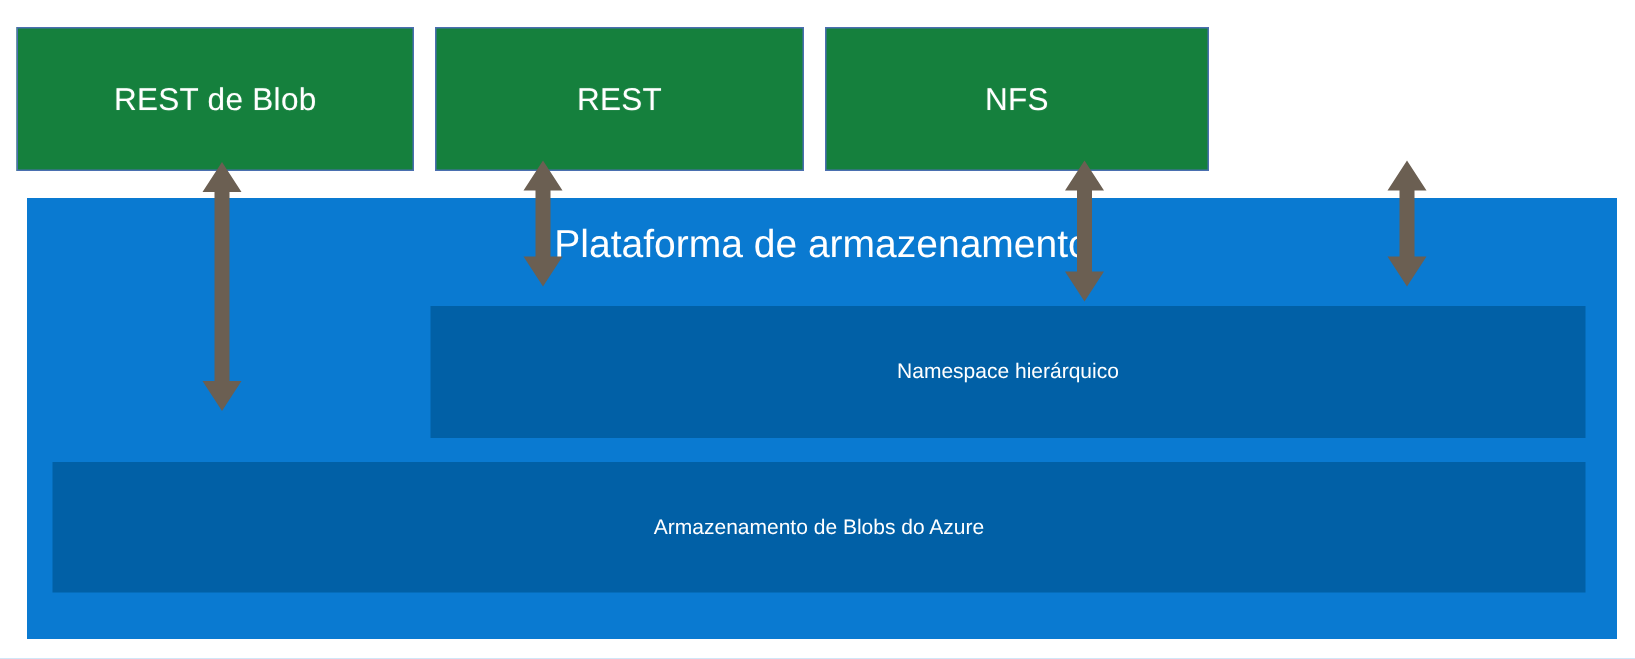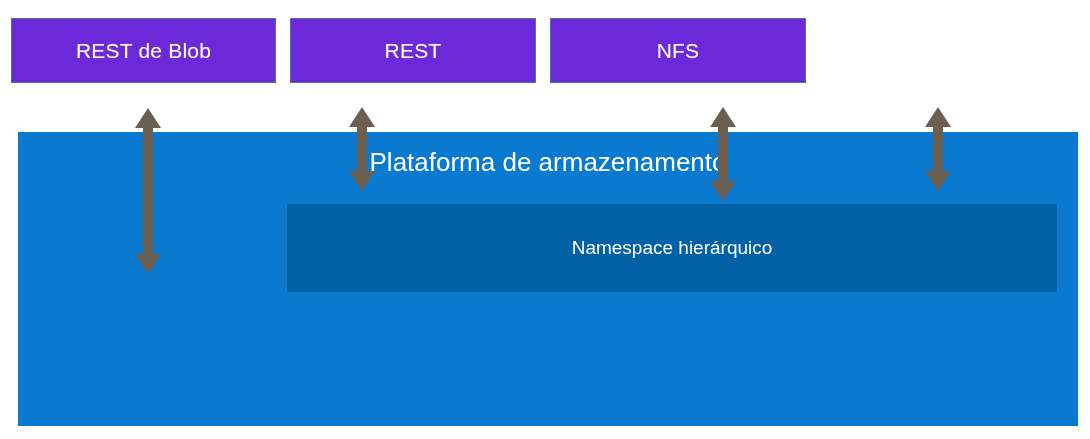--- a/index.html
+++ b/index.html
@@ -16,22 +16,22 @@
     width: 1090px;
     height: 439px;
     background: #ffffff;
     overflow: hidden;
   }
 
   
   .proto-box {
     position: absolute;
     top: 18px;
-    height: 65px;
-    background: #6d28d9;
+    height: 96px;
+    background: #15803d;
     border: 1px solid #4a6fb0;
     box-sizing: border-box;
     display: flex;
     align-items: center;
     justify-content: center;
   }
   .proto-label {
     color: #ffffff;
     font-size: 21px;
     line-height: 1;
@@ -70,21 +70,21 @@
   .layer-box {
     position: absolute;
     background: #0160a6;
     box-sizing: border-box;
     display: flex;
     align-items: center;
     justify-content: center;
   }
   .layer-label {
     color: #ffffff;
-    font-size: 19px;
+    font-size: 14px;
     line-height: 1.1;
     white-space: nowrap;
   }
   #layer-box-namespace {
     left: 269px;
     top: 72px;
     width: 770px;
     height: 88px;
   }
   #layer-box-blob {
@@ -115,20 +115,23 @@
     <span class="proto-label">NFS</span>
   </div>
 
   <div id="platform-panel">
     <div id="platform-title">Plataforma de armazenamento</div>
 
     <div class="layer-box" id="layer-box-namespace">
       <span class="layer-label">Namespace hierárquico</span>
     </div>
 
+    <div class="layer-box" id="layer-box-blob">
+      <span class="layer-label">Armazenamento de Blobs do Azure</span>
+    </div>
   </div>
 
   <svg class="arrow" id="arrow-0" style="left:130px; top:104px;" width="36" height="174" viewBox="0 0 36 174">
     <g fill="#6b5f52" stroke="none">
       <polygon points="18,4 31,24 23,24 23,150 31,150 18,170 5,150 13,150 13,24 5,24"></polygon>
     </g>
   </svg>
 
   <svg class="arrow" id="arrow-1" style="left:344px; top:104px;" width="36" height="90" viewBox="0 0 36 90">
     <g fill="#6b5f52" stroke="none">

